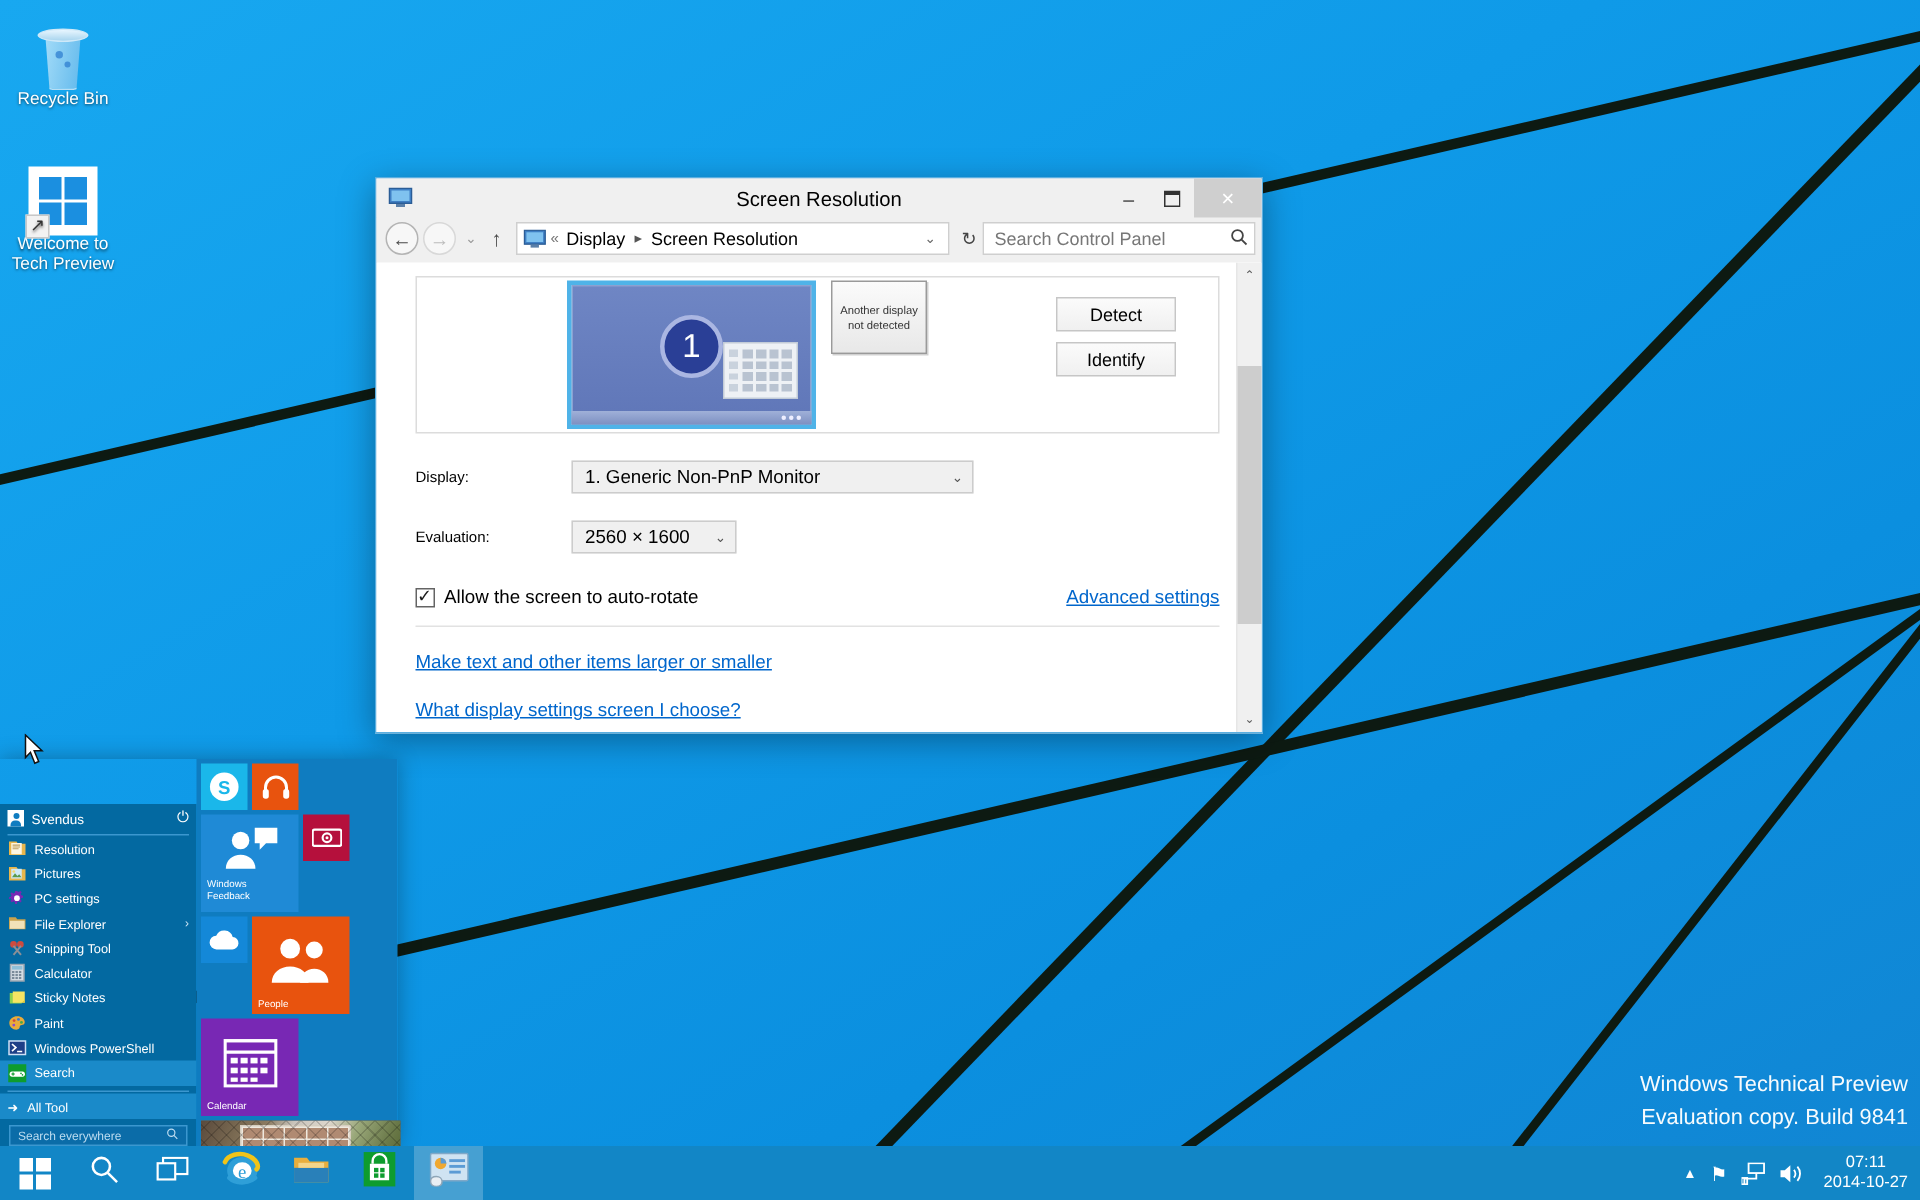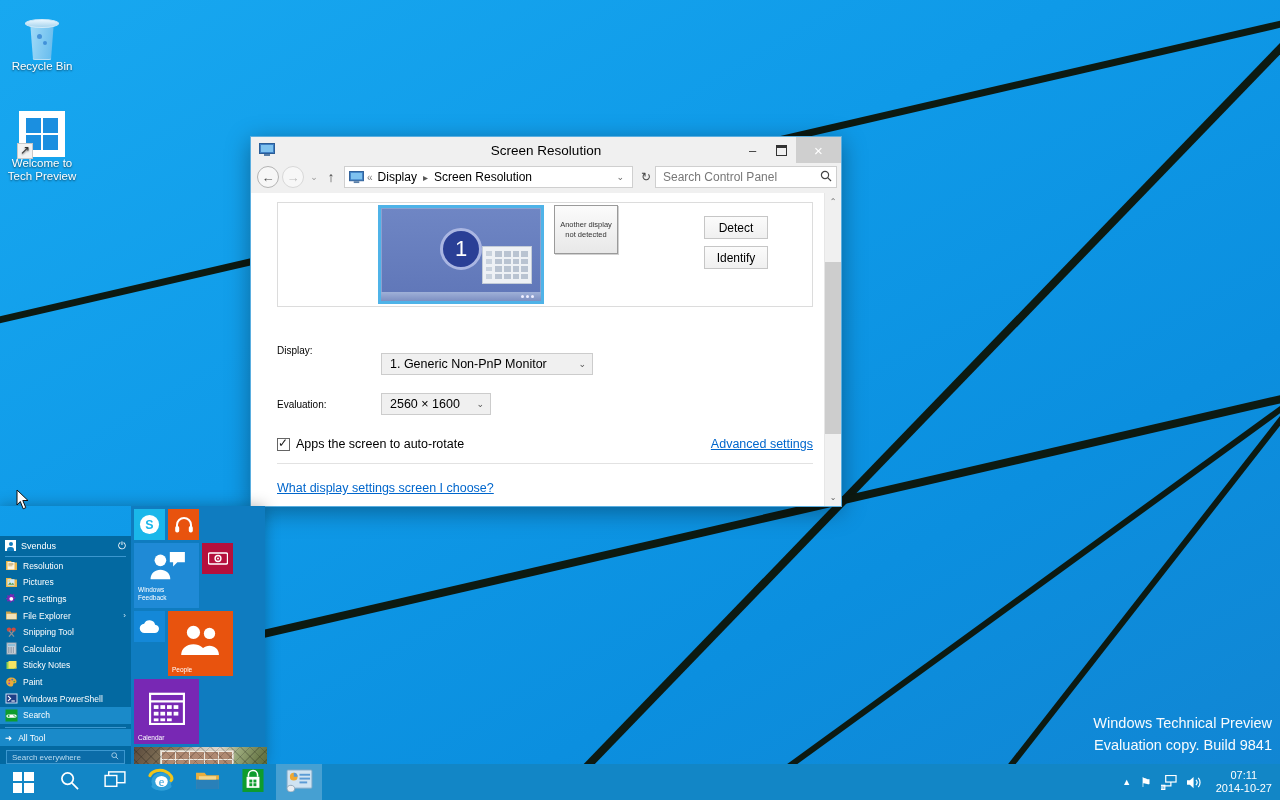--- a/index.html
+++ b/index.html
@@ -59,21 +59,21 @@
     position:absolute; left:-2px; bottom:-2px; width:16px; height:16px;
     background:#f2f2f2; border:1px solid #c8c8c8;
     font-size:12px; color:#333; line-height:13px; text-align:center;
   }
 
   
   #cursor { position:absolute; left:16px; top:489px; width:14px; height:21px; }
 
   
   #win {
-    position:absolute; left:250px; top:136px; width:592px; height:371px;
+    position:absolute; left:250px; top:118px; width:592px; height:371px;
     background:#f0f0f0;
     border:1px solid #5aaee0;
     box-shadow:0 5px 22px rgba(0,0,0,.35);
     display:flex; flex-direction:column;
   }
   #titlebar {
     height:26px; background:#f0f0f0; display:flex; align-items:center;
     position:relative; flex:none;
   }
   #titlebar .tb-icon { margin-left:8px; width:16px; height:14px; }
@@ -154,35 +154,35 @@
   #mon1 .taskstrip i { width:3px; height:3px; background:#eef; border-radius:50%; }
   #mon2 {
     position:absolute; left:276px; top:2px; width:64px; height:49px;
     background:linear-gradient(#fbfbfb,#e8e8e8); border:1px solid #9a9a9a;
     box-shadow:1px 1px 0 rgba(0,0,0,.18);
     font-size:7.5px; color:#333; line-height:10px; text-align:center;
     display:flex; align-items:center; justify-content:center; padding:0 3px;
   }
   #detect-col { position:absolute; right:32px; top:13px; width:76px; }
   .gbtn {
-    width:64px; height:23px; background:linear-gradient(#fbfbfb,#f0f0f0);
+    width:80px; height:23px; background:linear-gradient(#fbfbfb,#f0f0f0);
     border:1px solid #c6c6c6; font-size:12px; color:#000;
     display:flex; align-items:center; justify-content:center; margin-bottom:7px;
   }
 
   .field-row { display:flex; align-items:center; margin-top:18px; }
   .field-label { width:104px; font-size:10px; color:#000; }
   .combo {
     height:22px; background:#f0f0f0; border:1px solid #cccccc;
     display:flex; align-items:center; padding:0 6px 0 8px;
     font-size:12.5px; color:#000;
   }
   .combo .cv { flex:1; }
   .combo .cc { color:#555; font-size:9px; margin-left:8px; }
-  #display-combo { width:212px;margin-top:28px; }
+  #display-combo { width:268px; }
   #resolution-combo { width:110px; }
 
   #checkrow { display:flex; align-items:center; margin-top:22px; width:536px; }
   .cbox {
     width:13px; height:13px; border:1px solid #646464; background:#fff;
     margin-right:6px; position:relative; flex:none;
   }
   .cbox::after {
     content:"✓"; position:absolute; left:0px; top:-3px;
     font-size:12px; color:#1a1a1a;
@@ -459,26 +459,29 @@
       <div class="field-row">
         <span class="field-label">Evaluation:</span>
         <div class="combo" id="resolution-combo">
           <span class="cv">2560 × 1600</span>
           <span class="cc">⌄</span>
         </div>
       </div>
 
       <div id="checkrow">
         <span class="cbox"></span>
-        <span class="cl">Apps the screen to auto-rotate</span>
+        <span class="cl">Allow the screen to auto-rotate</span>
         <a class="wlink" id="adv" href="#">Advanced settings</a>
       </div>
 
       <div id="hr1"></div>
 
+      <div class="linkrow">
+        <a class="wlink" href="#">Make text and other items larger or smaller</a>
+      </div>
       <div class="linkrow">
         <a class="wlink" href="#">What display settings screen I choose?</a>
       </div>
 
     </div>
 
     <div id="vscroll">
       <div class="sc-arrow">⌃</div>
       <div class="sc-track">
         <div class="sc-thumb"></div>

